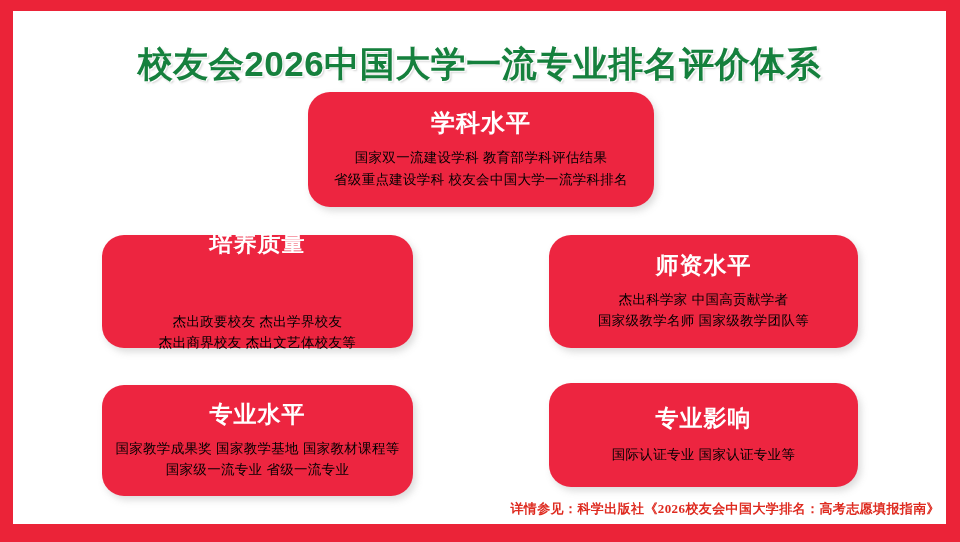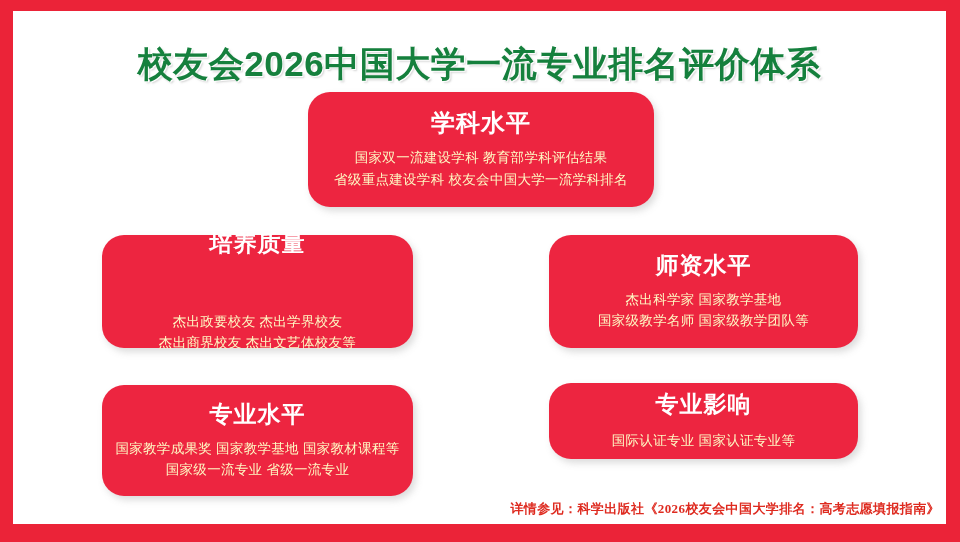--- a/index.html
+++ b/index.html
@@ -69,33 +69,33 @@
     font-weight: bold;
     letter-spacing: 1px;
     line-height: 1.25;
     margin-bottom: 9px;
   }
   .card-lines {
     font-size: 13.5px;
     line-height: 1.62;
     font-weight: normal;
     letter-spacing: 0.3px;
-    color: #fef9c3;
+    color: #000000;
     text-align: center;
   }
   .card-lines div {
     white-space: nowrap;
   }
 
   
   #card-discipline   { left: 295px; top:  81px; width: 346px; height: 115px; }
   #card-cultivation  { left:  89px; top: 224px; width: 311px; height: 113px; gap: 44px; }
   #card-faculty      { left: 536px; top: 224px; width: 309px; height: 113px; }
   #card-major-level  { left:  89px; top: 374px; width: 311px; height: 111px; }
-  #card-major-impact { left: 536px; top: 372px; width: 309px; height: 76px; }
+  #card-major-impact { left: 536px; top: 372px; width: 309px; height: 104px; }
 
   #card-discipline .card-title { font-size: 24px; }
   #card-major-impact .card-title { margin-bottom: 11px; }
 
   
   #footer {
     position: absolute;
     right: 6px;
     bottom: 6px;
     font-family: Liberation Serif, serif;
@@ -126,21 +126,21 @@
       <div class="card-title">培养质量</div>
       <div class="card-lines">
         <div>杰出政要校友  杰出学界校友</div>
         <div>杰出商界校友  杰出文艺体校友等</div>
       </div>
     </div>
 
     <div class="card" id="card-faculty">
       <div class="card-title">师资水平</div>
       <div class="card-lines">
-        <div>杰出科学家  国家教学基地</div>
+        <div>杰出科学家  中国高贡献学者</div>
         <div>国家级教学名师  国家级教学团队等</div>
       </div>
     </div>
 
     <div class="card" id="card-major-level">
       <div class="card-title">专业水平</div>
       <div class="card-lines">
         <div>国家教学成果奖  国家教学基地 国家教材课程等</div>
         <div>国家级一流专业  省级一流专业</div>
       </div>

